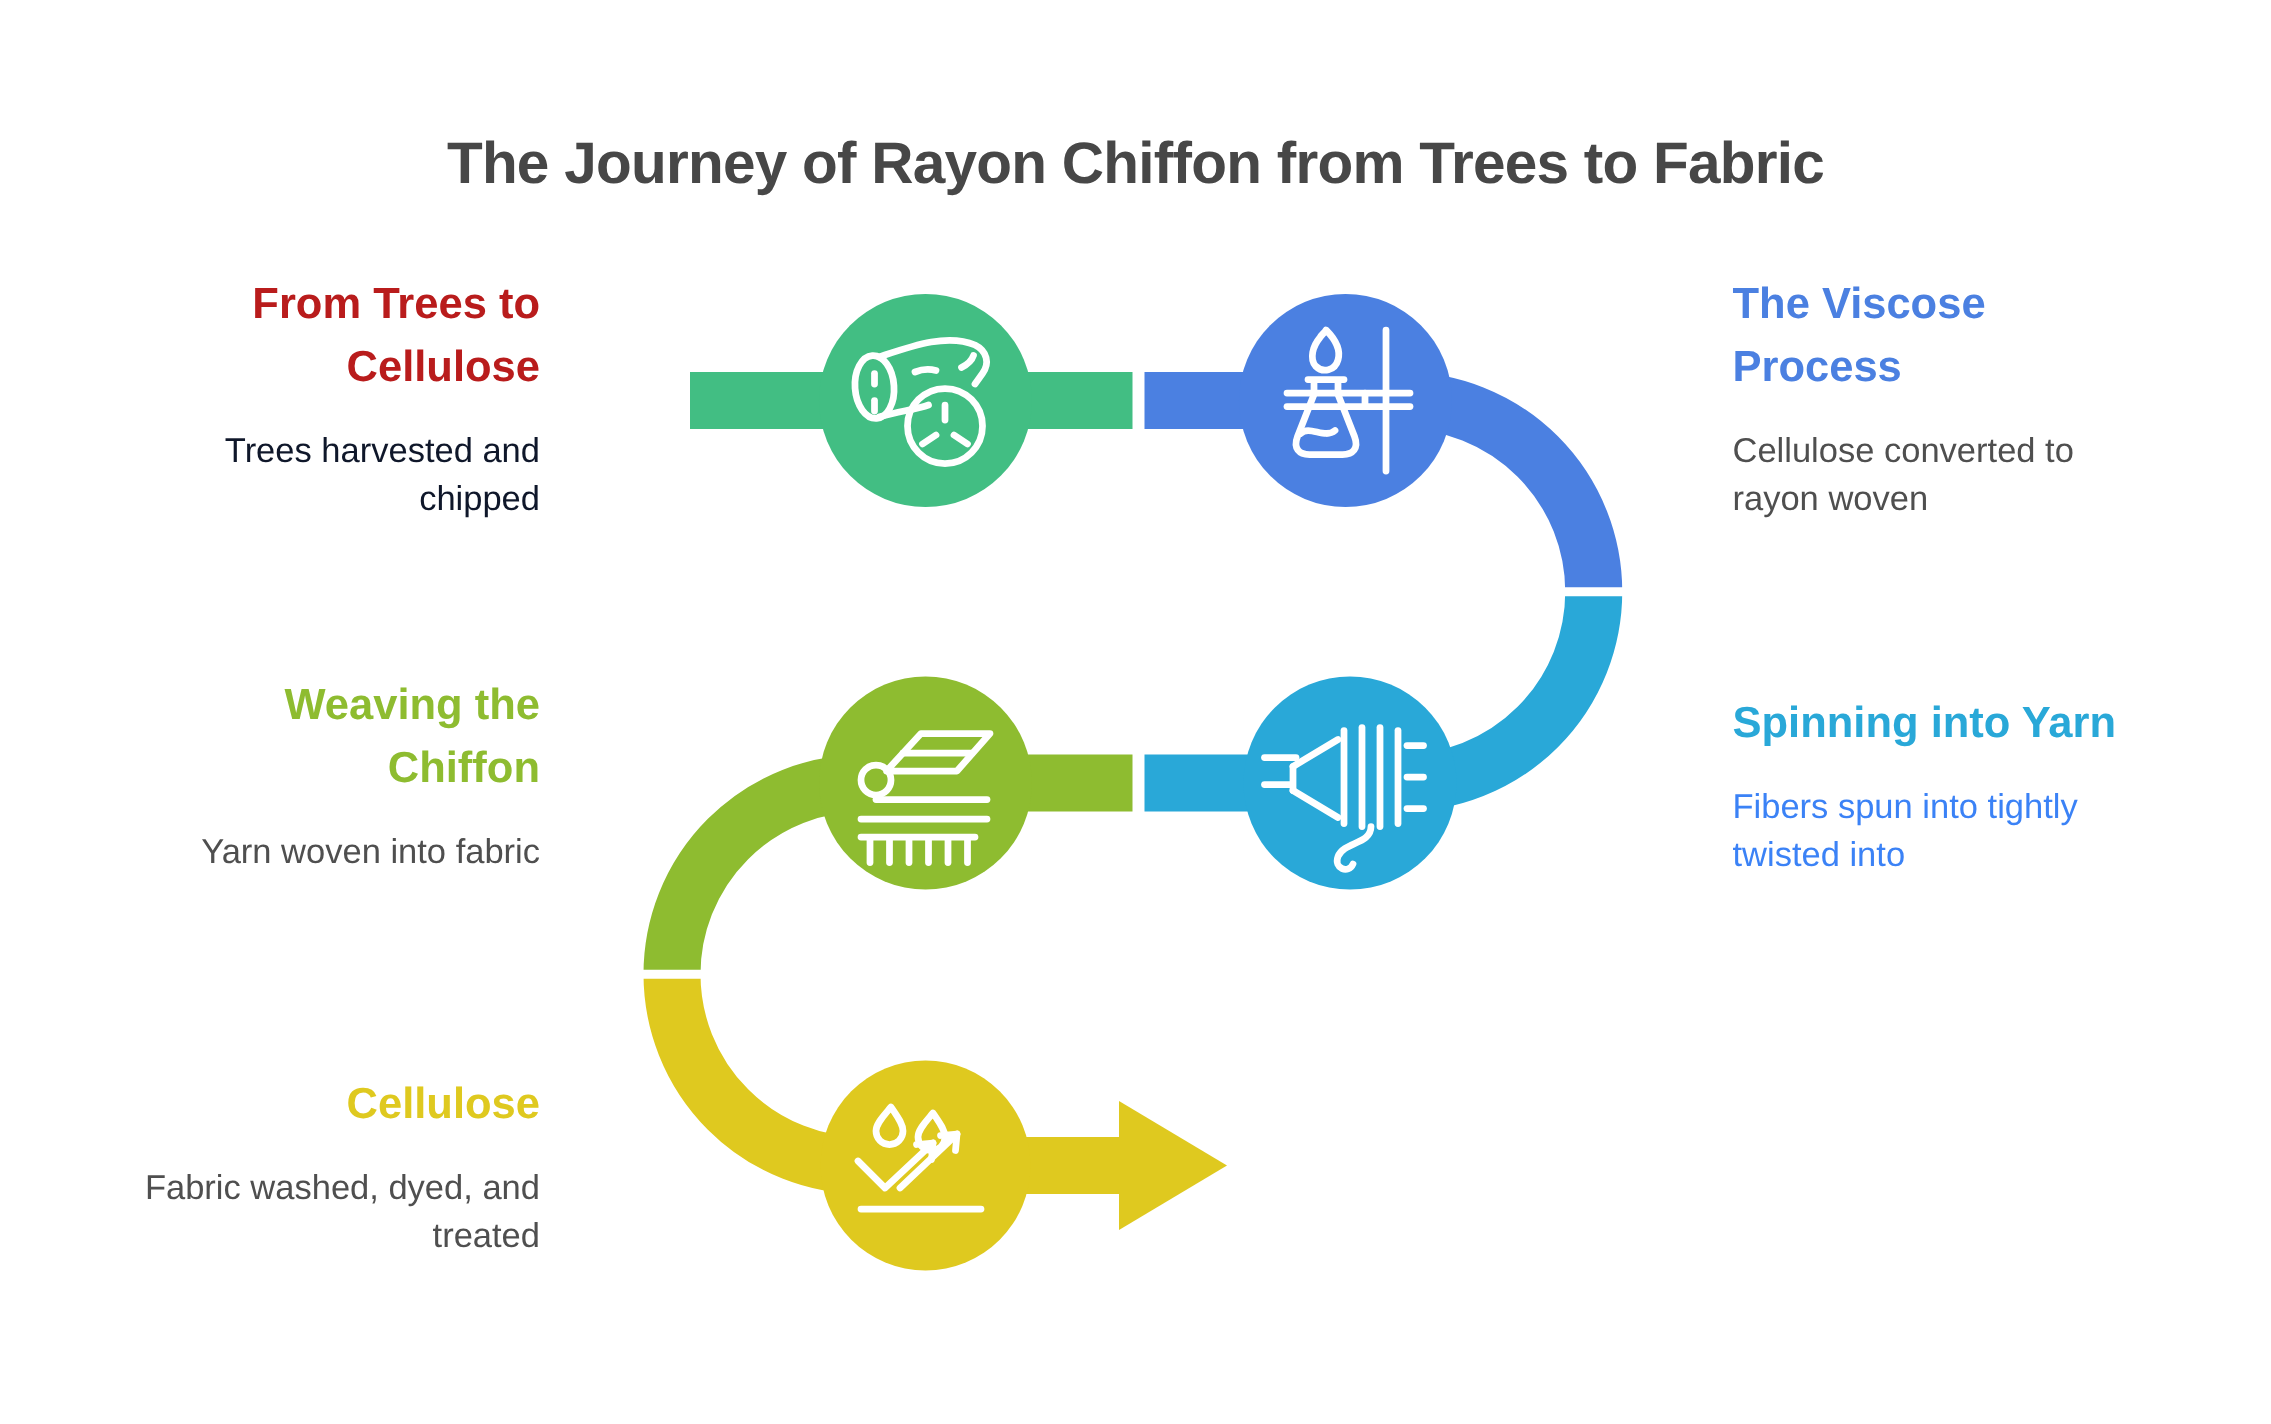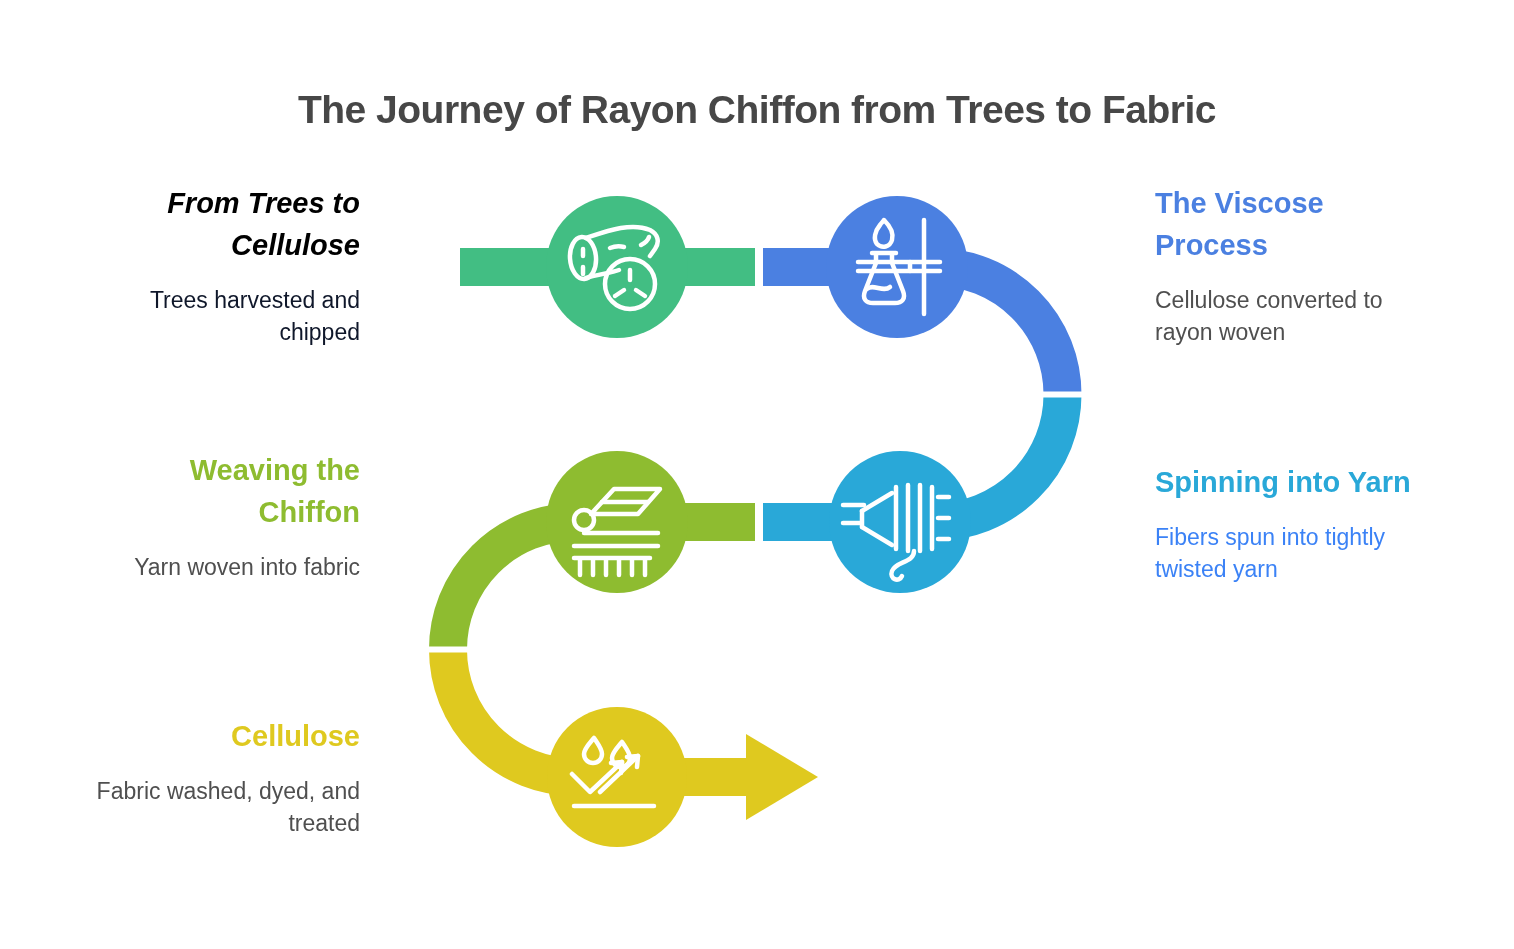--- a/index.html
+++ b/index.html
@@ -137,21 +137,21 @@
         <path d="M-17 15 L21 -21"></path>
         <path d="M10 -20 L21 -21 L20 -10"></path>
         <line x1="-43" y1="29" x2="37" y2="29"></line>
       </g>
     </g>
   </svg>
 
   <h1 class="title" style="color: rgb(71, 71, 71);">The Journey of Rayon Chiffon from Trees to Fabric</h1>
 
   <div class="step step--left" id="step-1">
-    <h2 class="step__heading" style="color: #000000; font-style: italic;">
+    <h2 class="step__heading" style="color: #b91c1c;">
       <span>From Trees to</span>
       <span>Cellulose</span>
     </h2>
     <p class="step__desc" style="color: #0f172a;">
       <span>Trees harvested and</span>
       <span>chipped</span>
     </p>
   </div>
 
   <div class="step step--right" id="step-2">
@@ -165,21 +165,21 @@
     </p>
   </div>
 
   <div class="step step--right" id="step-3">
     <h2 class="step__heading" style="color: rgb(41, 168, 216);">
       <span>Spinning into Yarn</span>
       <span></span>
     </h2>
     <p class="step__desc" style="color: #3b82f6;">
       <span>Fibers spun into tightly</span>
-      <span>twisted yarn</span>
+      <span>twisted into</span>
     </p>
   </div>
 
   <div class="step step--left" id="step-4">
     <h2 class="step__heading" style="color: rgb(142, 188, 48);">
       <span>Weaving the</span>
       <span>Chiffon</span>
     </h2>
     <p class="step__desc" style="color: rgb(79, 79, 79);">
       <span>Yarn woven into fabric</span>

